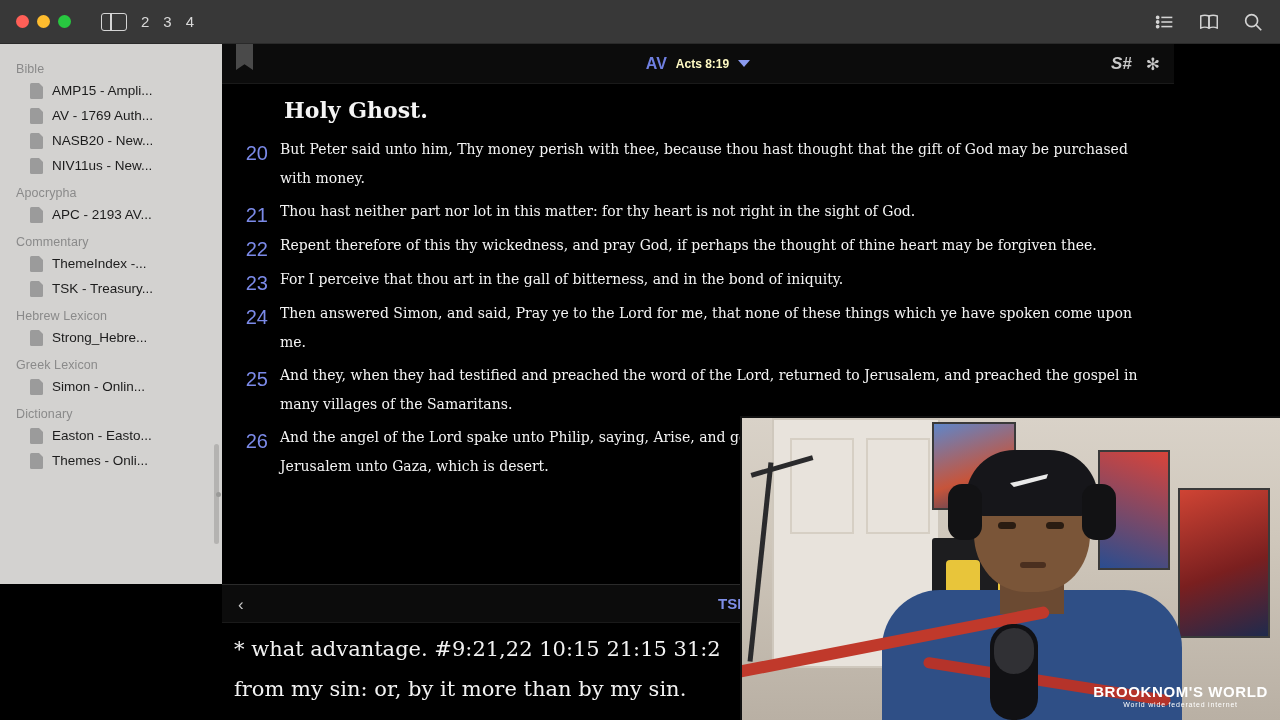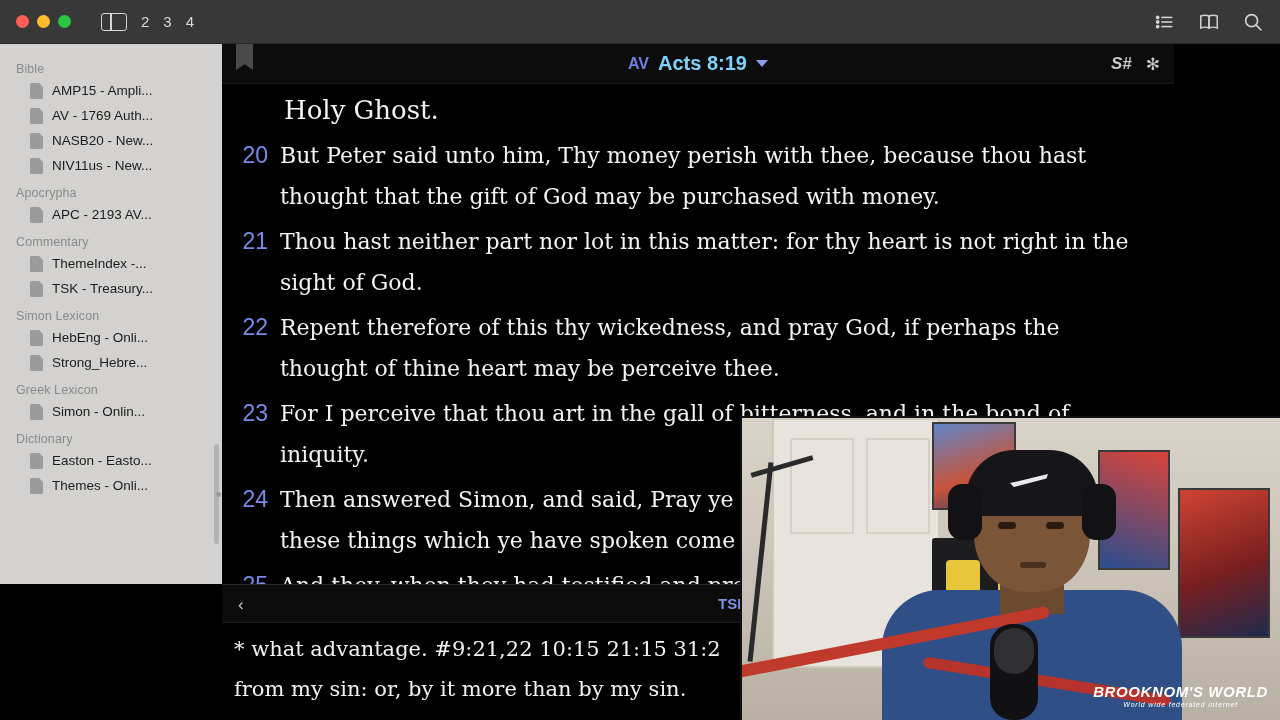--- a/index.html
+++ b/index.html
@@ -116,21 +116,21 @@
     border-bottom: 1px solid #1a1a1a;
   }
   .bookmark {
     position: absolute; left: 14px; top: 0;
     width: 17px; height: 26px;
     background: #4a4a4a;
     clip-path: polygon(0 0, 100% 0, 100% 100%, 50% 78%, 0 100%);
   }
   .ref-wrap { display: flex; align-items: center; gap: 9px; }
   .ref-ver { color: #6f7fe0; font-size: 16px; font-weight: bold; }
-  .ref-txt { color: #7dd3fc; font-size: 20px; font-weight: bold; }
+  .ref-txt { color: #fef9c3; font-size: 12px; font-weight: bold; }
   .caret {
     width: 0; height: 0;
     border-left: 6px solid transparent;
     border-right: 6px solid transparent;
     border-top: 7px solid #8b9bf0;
   }
   .head-right {
     position: absolute; right: 14px; top: 0; height: 40px;
     display: flex; align-items: center; gap: 14px;
     color: #c9c9c9; font-size: 17px;
@@ -139,43 +139,44 @@
 
   .verses {
     position: relative;
     height: 540px;
     padding: 6px 26px 0 14px;
     color: #f2f2f2;
     font-family: "DejaVu Serif", serif;
     overflow: hidden;
   }
   .partial-line {
-    font-size: 26px;
+    font-size: 22px;
     padding-left: 48px;
     line-height: 41px;
     color: #f4f4f4;
+    font-weight: bold;
   }
   .verse {
     display: flex;
     align-items: flex-start;
     margin-top: 4px;
   }
   .vnum {
     color: #7b8ae8;
-    font-size: 23px;
+    font-size: 20px;
     width: 44px;
     flex: none;
     text-align: right;
     padding-right: 12px;
     padding-top: 7px;
     font-family: "Liberation Sans", sans-serif;
   }
   .vtext {
-    font-size: 22px;
-    line-height: 41px;
+    font-size: 14px;
+    line-height: 29px;
     color: #f4f4f4;
   }
 
   
   .bottom {
     position: absolute; left: 0; bottom: 0;
     width: 1058px; height: 136px;
     background: #000;
     border-top: 1px solid #2b2b2b;
   }
@@ -201,21 +202,20 @@
 
   
   .webcam {
     position: absolute;
     left: 740px; top: 416px;
     width: 540px; height: 304px;
     background: #0f172a;
     overflow: hidden;
     border-top: 2px solid #111;
     border-left: 2px solid #111;
-    font-style: italic;
   }
   .wall {
     position: absolute; inset: 0;
     background: linear-gradient(180deg, #d9d2c8 0%, #cfc7bb 40%, #b9b0a4 100%);
   }
   .door {
     position: absolute; left: 30px; top: 0; width: 168px; height: 250px;
     background: #e8e3dc;
     border: 2px solid #cfc8bd;
   }
@@ -414,25 +414,21 @@
     <div class="side-group-label">Commentary</div>
     <div class="side-item">
       <span class="doc-icon"></span>
       <span>ThemeIndex -...</span>
     </div>
     <div class="side-item">
       <span class="doc-icon"></span>
       <span>TSK - Treasury...</span>
     </div>
 
-    <div class="side-group-label">Simon Lexicon</div>
-    <div class="side-item">
-      <span class="doc-icon"></span>
-      <span>HebEng - Onli...</span>
-    </div>
+    <div class="side-group-label">Hebrew Lexicon</div>
     <div class="side-item">
       <span class="doc-icon"></span>
       <span>Strong_Hebre...</span>
     </div>
 
     <div class="side-group-label">Greek Lexicon</div>
     <div class="side-item">
       <span class="doc-icon"></span>
       <span>Simon - Onlin...</span>
     </div>
@@ -472,21 +468,21 @@
       <div class="verse">
         <span class="vnum">20</span>
         <span class="vtext">But Peter said unto him, Thy money perish with thee, because thou hast thought that the gift of God may be purchased with money.</span>
       </div>
       <div class="verse">
         <span class="vnum">21</span>
         <span class="vtext">Thou hast neither part nor lot in this matter: for thy heart is not right in the sight of God.</span>
       </div>
       <div class="verse">
         <span class="vnum">22</span>
-        <span class="vtext">Repent therefore of this thy wickedness, and pray God, if perhaps the thought of thine heart may be perceive thee.</span>
+        <span class="vtext">Repent therefore of this thy wickedness, and pray God, if perhaps the thought of thine heart may be forgiven thee.</span>
       </div>
       <div class="verse">
         <span class="vnum">23</span>
         <span class="vtext">For I perceive that thou art in the gall of bitterness, and in the bond of iniquity.</span>
       </div>
       <div class="verse">
         <span class="vnum">24</span>
         <span class="vtext">Then answered Simon, and said, Pray ye to the Lord for me, that none of these things which ye have spoken come upon me.</span>
       </div>
       <div class="verse">

